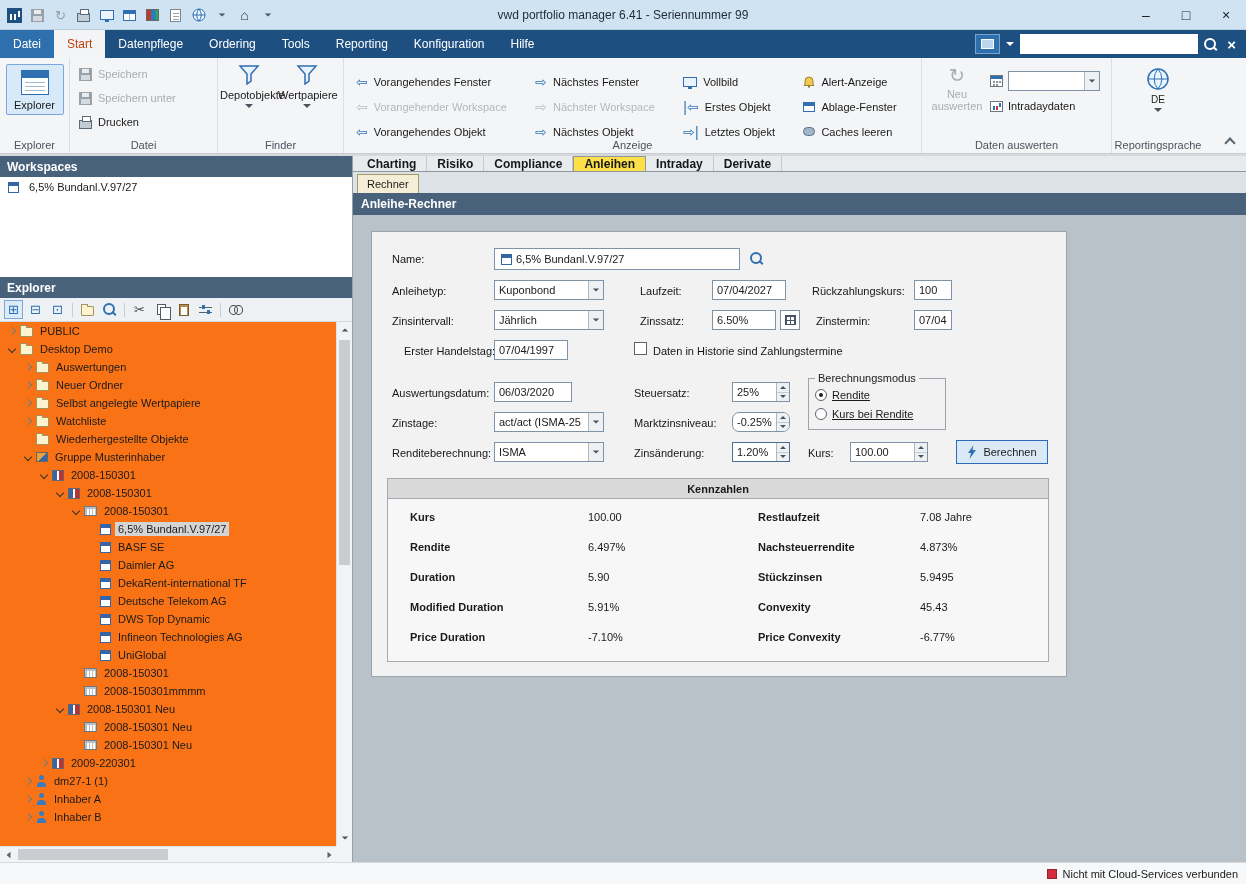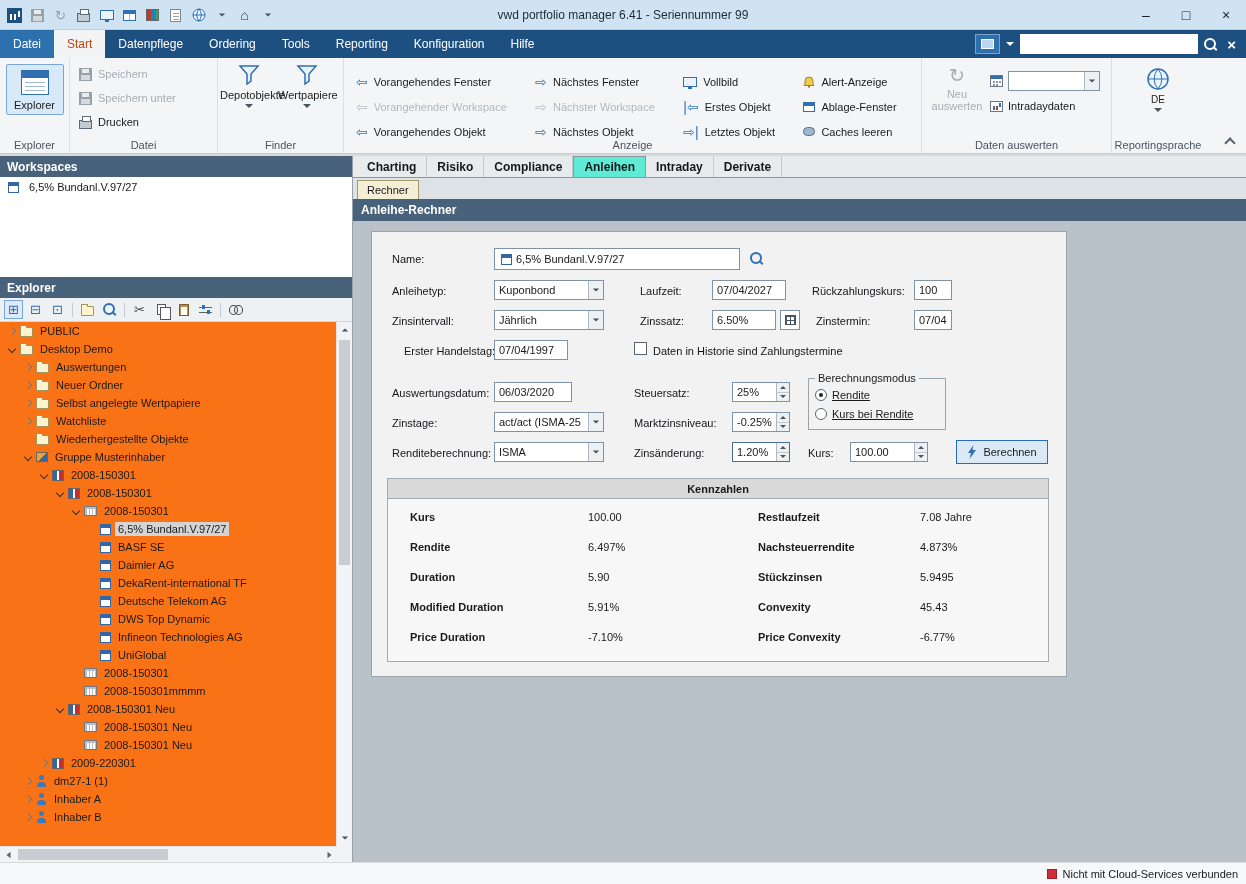--- a/index.html
+++ b/index.html
@@ -157,24 +157,24 @@
 
   #vscroll { position:absolute; top:166px; right:0; width:16px; bottom:16px; background:#f2f3f4; border-left:1px solid #e0e3e6; }
   #vthumb { position:absolute; left:2px; right:2px; top:18px; height:225px; background:#c9cdd1; }
   .sb { position:absolute; width:16px; height:16px; display:flex; align-items:center; justify-content:center; }
   #hscroll { position:absolute; left:0; bottom:0; height:16px; width:337px; background:#f2f3f4; border-top:1px solid #e0e3e6; }
   #hthumb { position:absolute; left:18px; top:2px; bottom:2px; width:150px; background:#c9cdd1; }
   #sbcorner { position:absolute; right:0; bottom:0; width:16px; height:16px; background:#f2f3f4; }
 
   
   #main { position:absolute; left:353px; top:156px; right:0; height:706px; background:#b9c1c9; }
-  #tabstrip { height:22px; background:#e8ebee; border-bottom:1px solid #8e979e; display:flex; padding-left:4px; }
+  #tabstrip { height:16px; background:#e8ebee; border-bottom:1px solid #8e979e; display:flex; padding-left:4px; }
   .vtab { padding:0 10px; display:flex; align-items:center; font-weight:bold; font-size:12px;
           border-right:1px solid #c3c9ce; color:#15181b; }
-  .vtab.active { background:#5eead4; border:1px solid #8e979e; border-bottom:none; }
+  .vtab.active { background:#fde047; border:1px solid #8e979e; border-bottom:none; }
   #subtabrow { height:21px; background:#dde2e6; display:flex; align-items:flex-end; padding-left:4px; }
   .subtab { height:19px; padding:0 9px; background:#f5eed6; border:1px solid #a39a6e; border-bottom:none;
             display:flex; align-items:center; }
   #mainhead { height:22px; background:#48627c; color:#fff; font-weight:bold; font-size:12px;
               display:flex; align-items:center; padding-left:8px; }
   #content { position:absolute; top:65px; left:0; right:0; bottom:0; background:#b9c1c9; }
 
   #form-panel { position:absolute; left:18px; top:10px; width:696px; height:446px;
                 background:#f2f2f2; border:1px solid #9aa4ae; }
   .flabel { position:absolute; color:#14161a; white-space:nowrap; }
@@ -760,21 +760,21 @@
       </fieldset>
 
       <span class="flabel" style="left:20px;top:185px">Zinstage:</span>
       <div class="fbox fsel" style="left:122px;top:180px;width:110px;">
         <span>act/act (ISMA-25</span>
         <span class="selarrow">
             <span class="car-d mini"></span>
           </span>
       </div>
       <span class="flabel" style="left:262px;top:185px">Marktzinsniveau:</span>
-      <div class="fbox fspin" style="left:360px;top:180px;width:58px;">
+      <div class="fbox fspin" style="left:360px;top:180px;width:58px;border-radius:7px;">
         <span>-0.25%</span>
         <span class="spinners">
             <span class="sp">
               <span class="car-u"></span>
             </span>
             <span class="sp">
               <span class="car-d"></span>
             </span>
           </span>
       </div>

